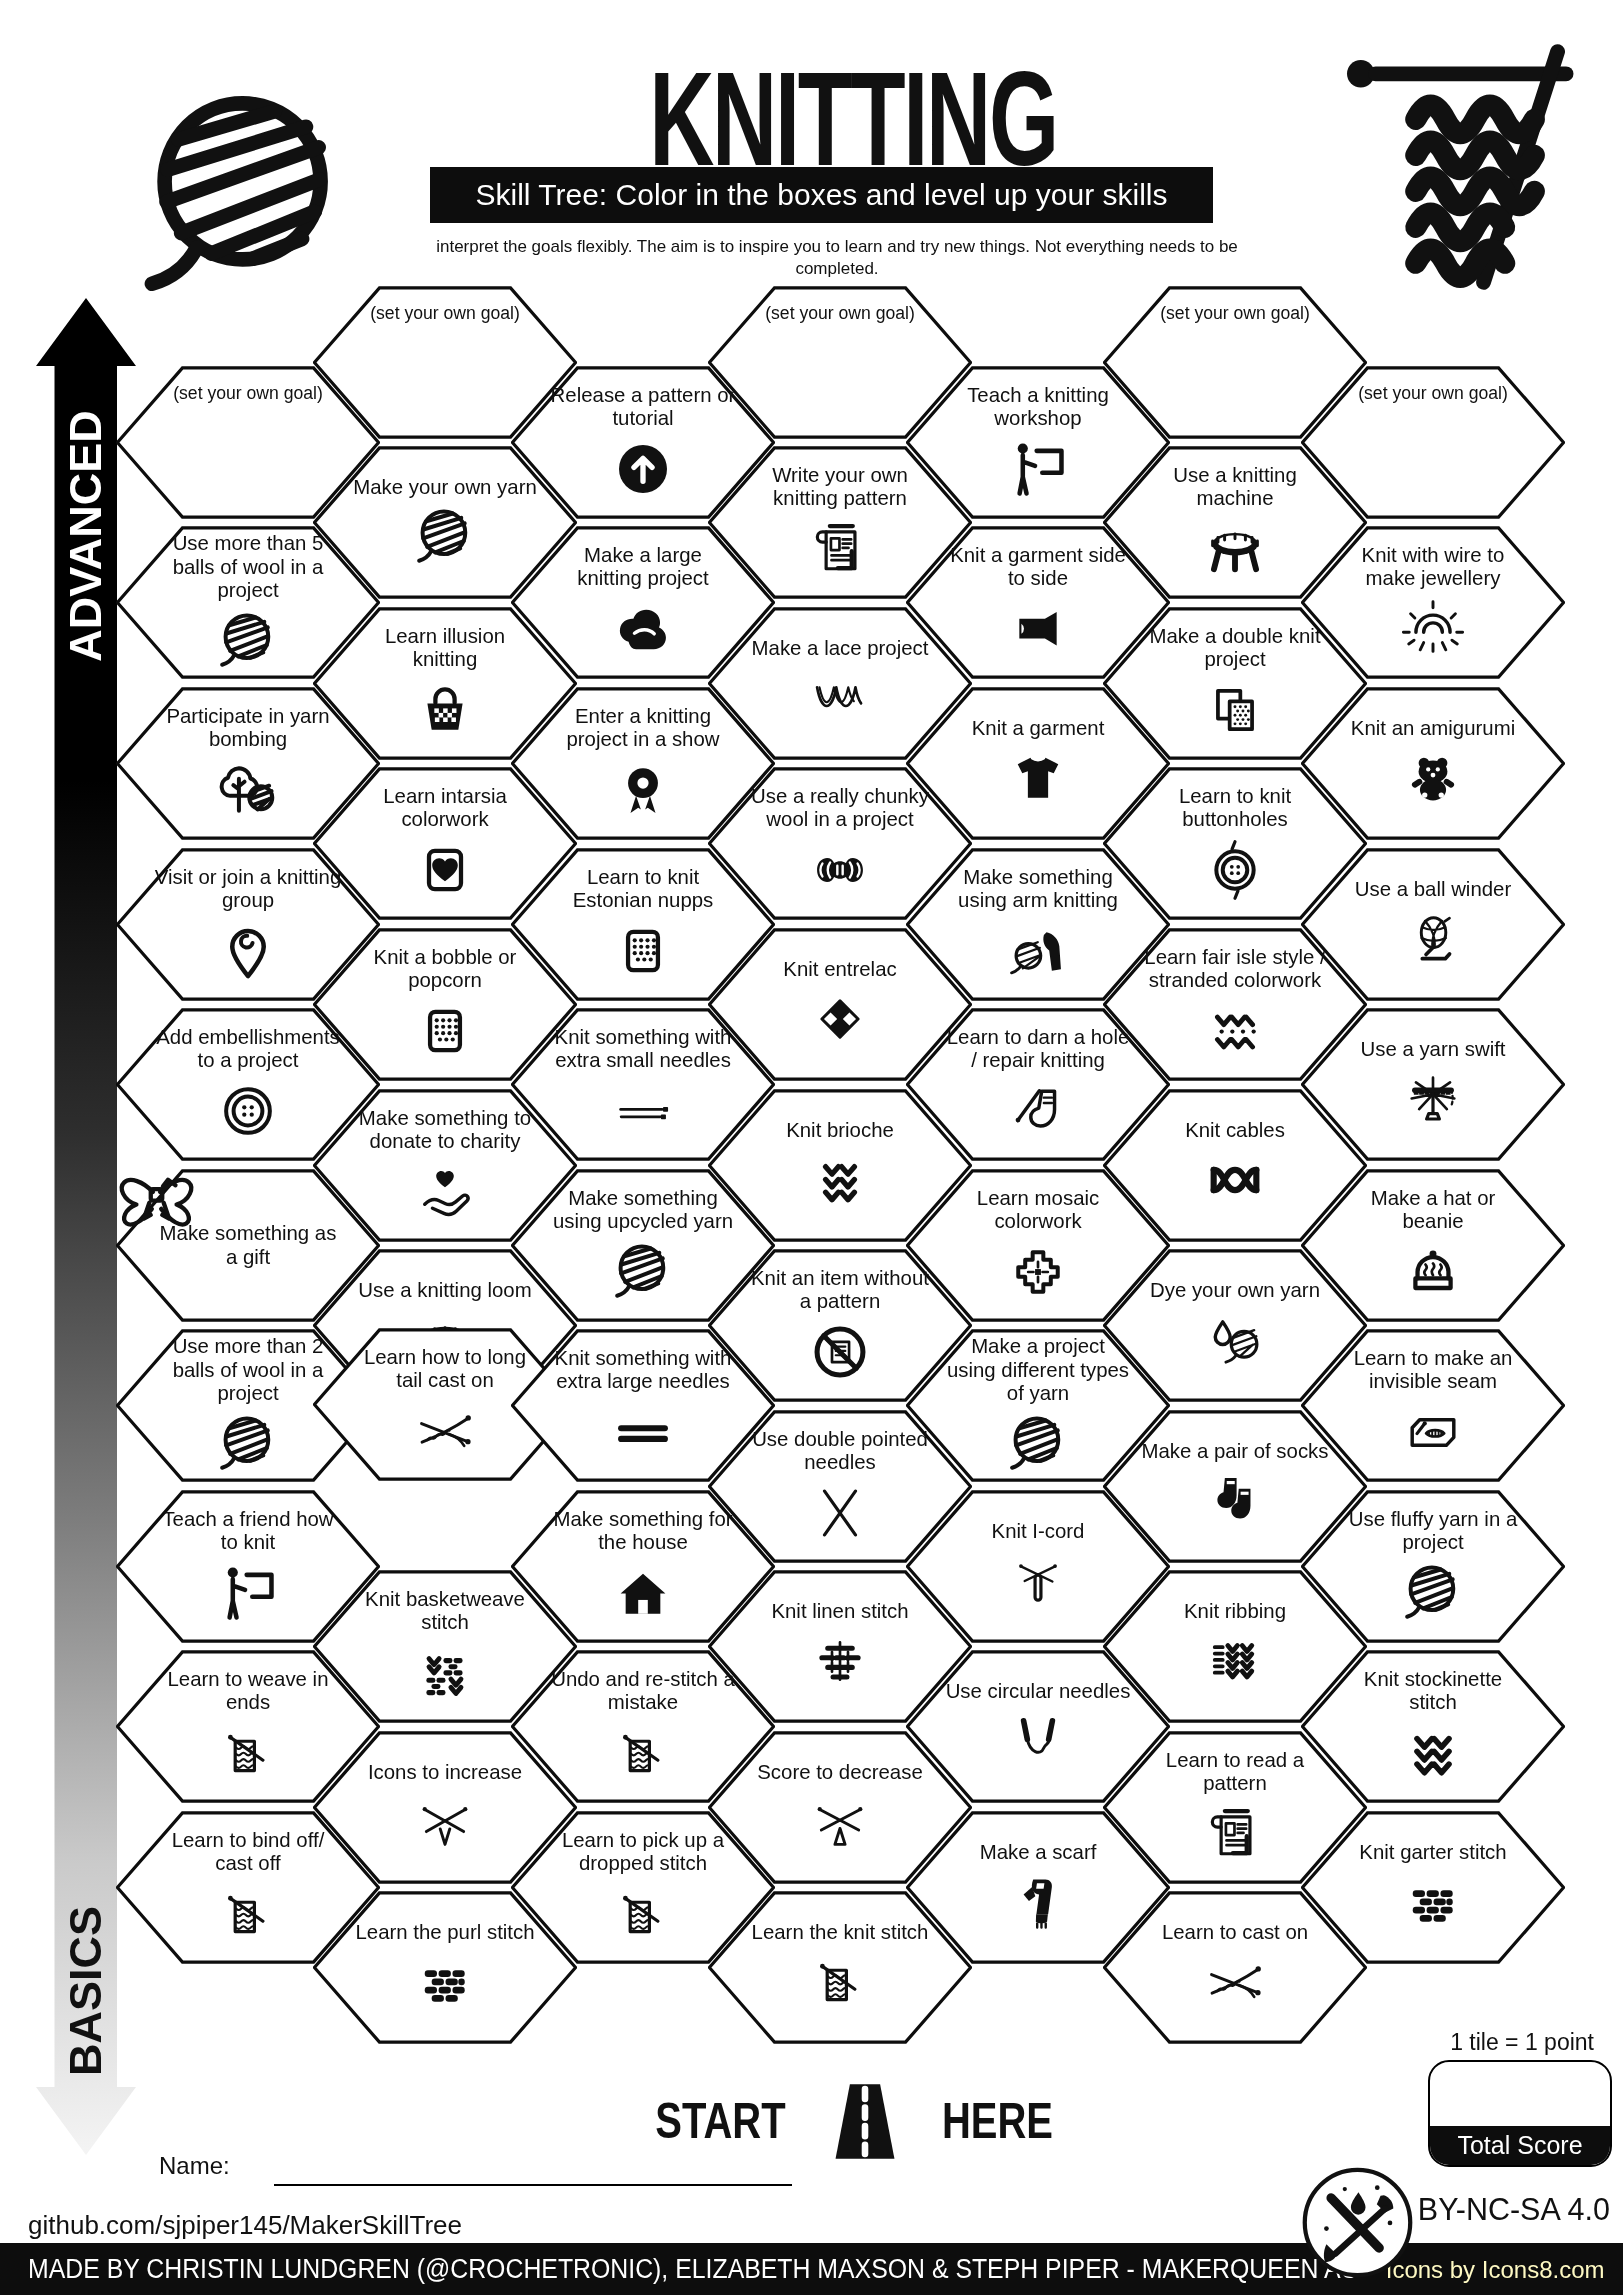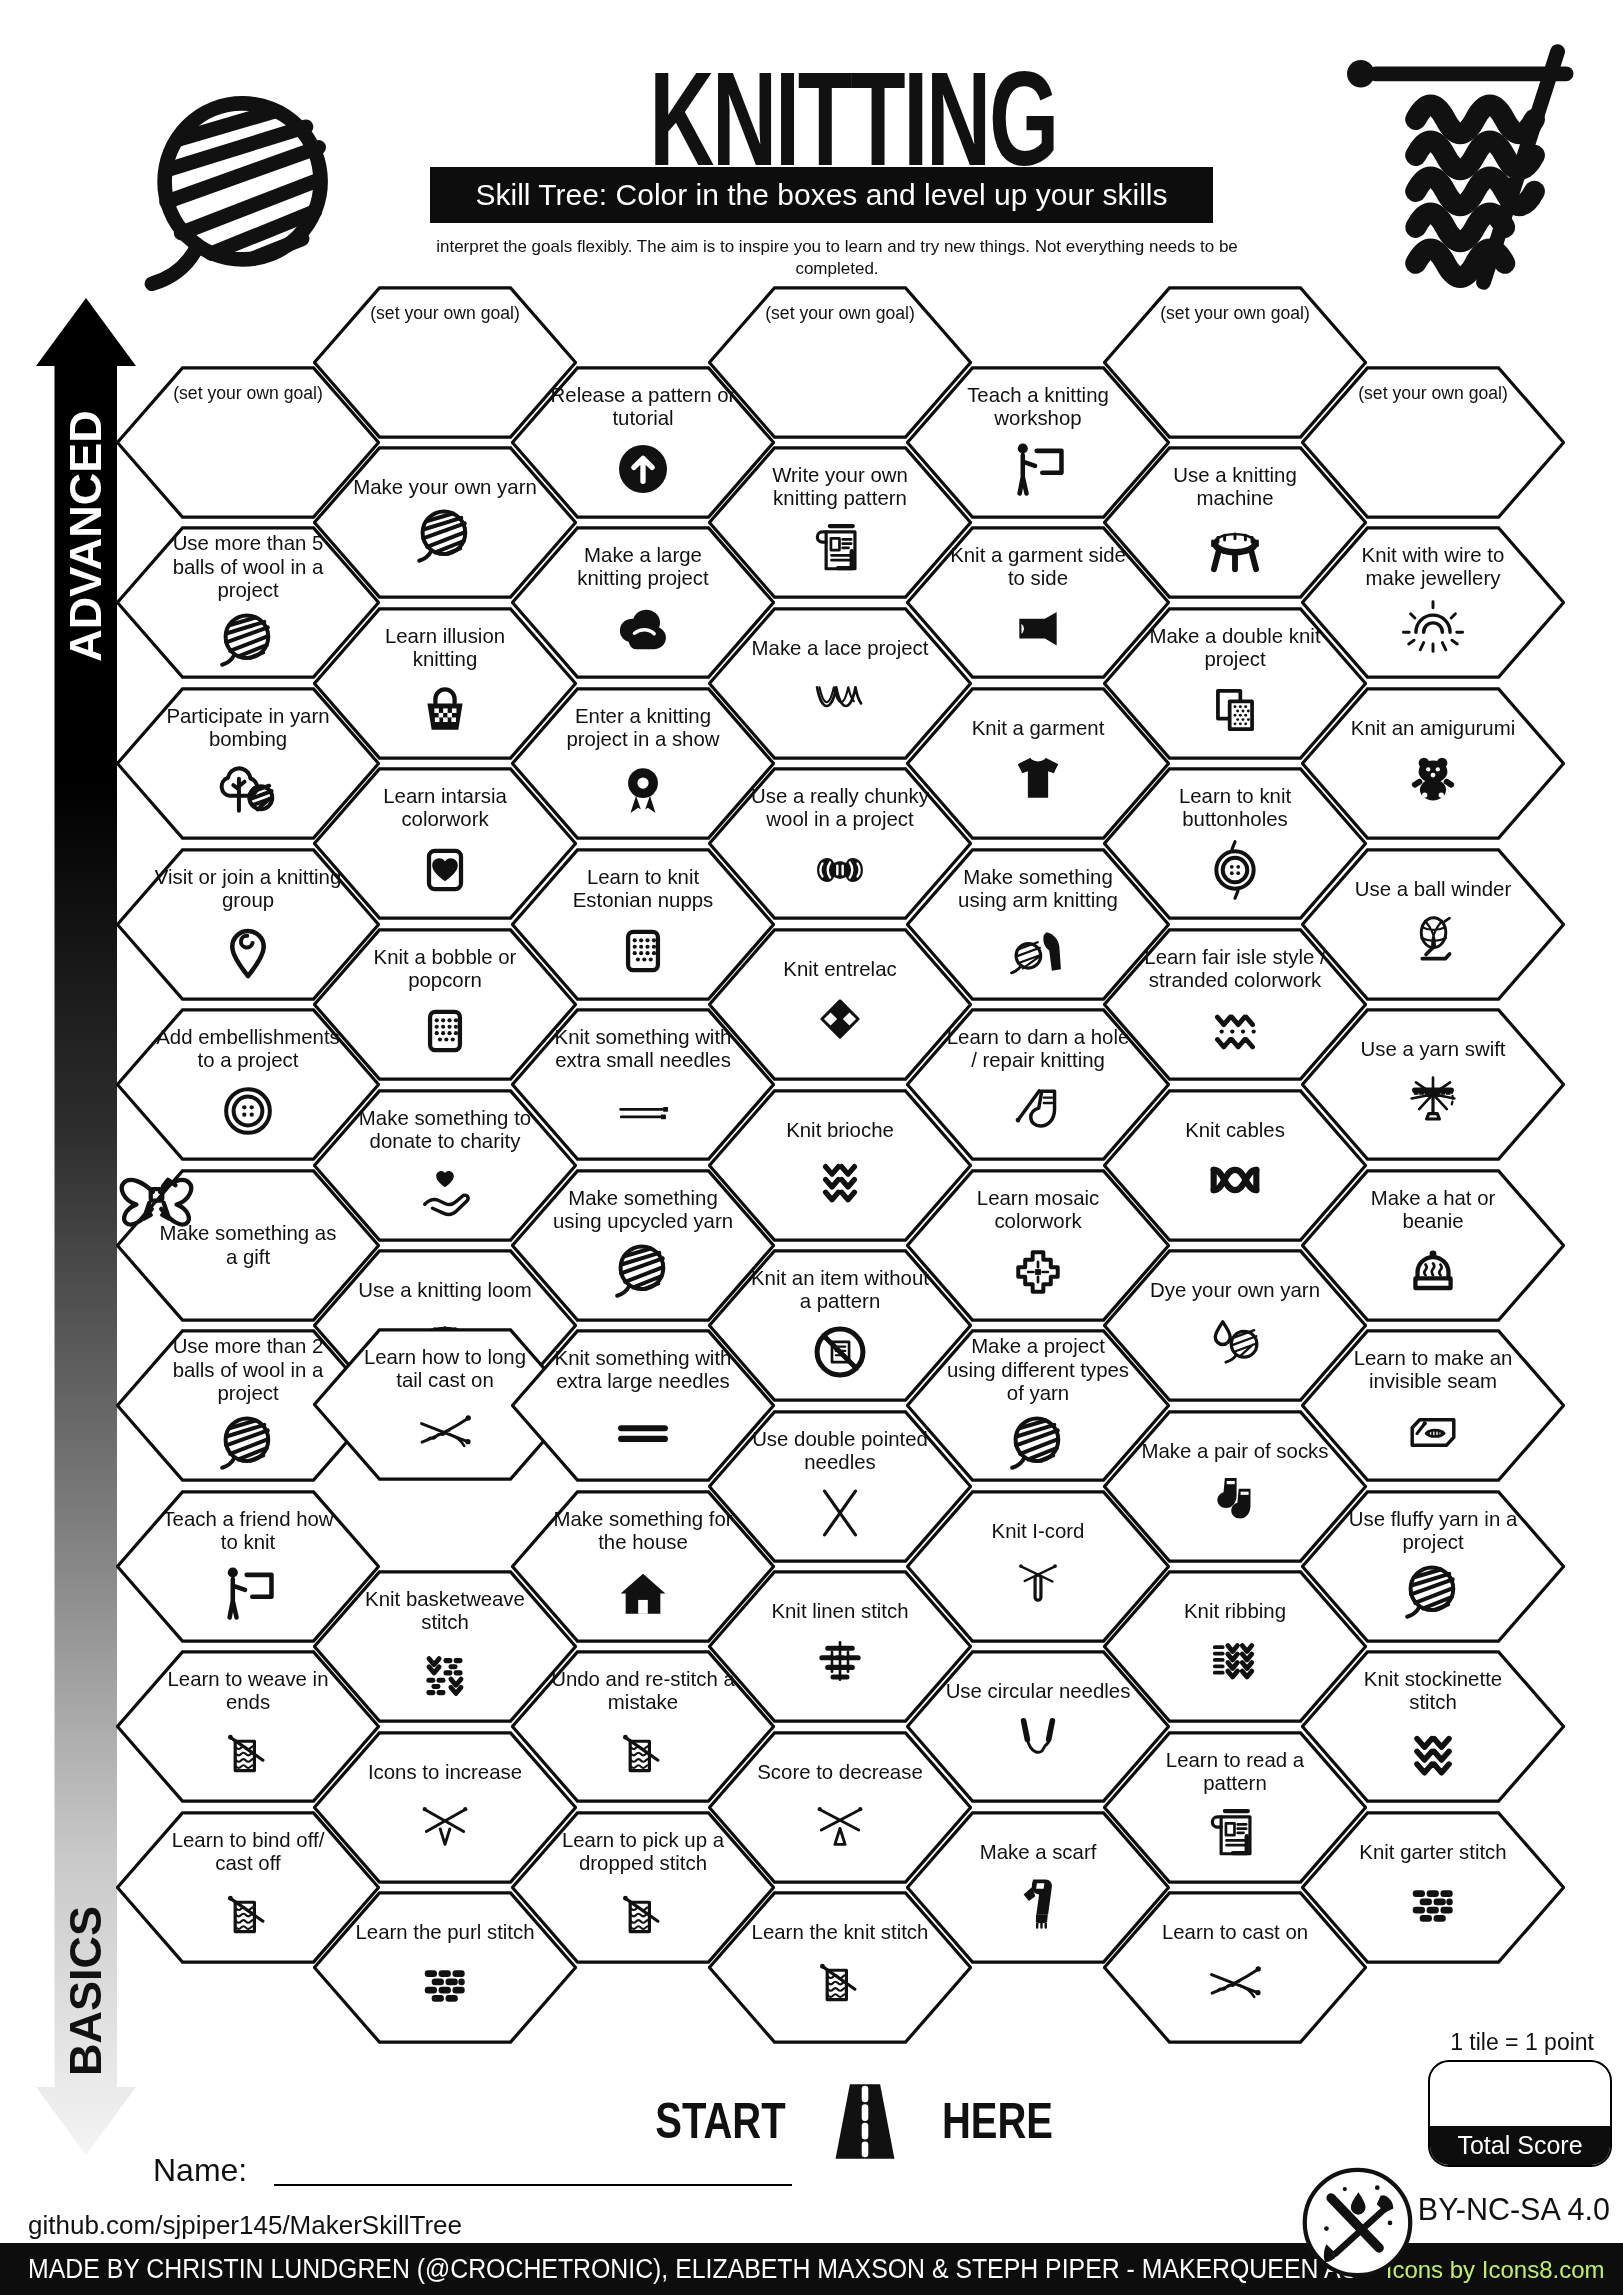--- a/index.html
+++ b/index.html
@@ -42,38 +42,38 @@
   .icon-tl{position:absolute;left:-9.3px;top:-20.4px;width:99px;height:86px}
   .icon-tl svg{width:100%;height:100%}
 
   
   .start-row{position:absolute;left:645px;top:2078px;width:416px;height:86px;
              display:flex;align-items:center;justify-content:center;gap:4px}
   .start-word{font-size:50px;font-weight:700;letter-spacing:0;transform:scaleX(.8)}
   .road-icon svg{width:118px;height:93px;display:block}
 
   
-  .name-row{position:absolute;left:153px;top:2152px;font-size:32px}
+  .name-row{position:absolute;left:159px;top:2152px;font-size:24px}
   .name-line{position:absolute;left:274px;top:2184px;width:518px;border-bottom:2.3px solid #000;height:0}
   .github{position:absolute;left:28px;top:2210px;font-size:26px}
   .tile-note{position:absolute;right:29px;top:2029px;font-size:23px}
   .score-box{position:absolute;left:1428px;top:2060px;width:184px;height:107px;border:2.8px solid #000;
              border-radius:21px;overflow:hidden;box-sizing:border-box;background:#fff;display:flex;
              flex-direction:column}
   .score-input{flex:1}
   .score-bar{height:39px;background:#0d0d0d;color:#fff;display:flex;align-items:center;
              justify-content:center;font-size:25px}
   .cc-text{position:absolute;right:13px;top:2192px;font-size:30.5px}
   .maker-logo{position:absolute;left:1301px;top:2166px;width:113px;height:113px;z-index:5}
   .maker-logo svg{width:100%;height:100%}
   .footer-bar{position:absolute;left:0;top:2243px;width:1623px;height:53px;background:#0d0d0d}
   .credits{position:absolute;left:28px;top:0;width:1277px;height:53px;line-height:53px;
            color:#fff;font-size:27px;text-align:center;white-space:nowrap;transform:scaleX(.92);
            transform-origin:left center}
-  .icons-credit{position:absolute;right:18.5px;top:0;height:43px;line-height:53px;color:#bef264;font-size:24px}
+  .icons-credit{position:absolute;right:18.5px;top:0;height:43px;line-height:53px;color:#fef9c3;font-size:24px}
 </style>
 </head>
 <body>
 
 <div class="level-arrow">
   <span class="arrow-label adv">ADVANCED</span>
   <span class="arrow-label bas">BASICS</span>
 </div>
 
 <div class="title">KNITTING</div>

